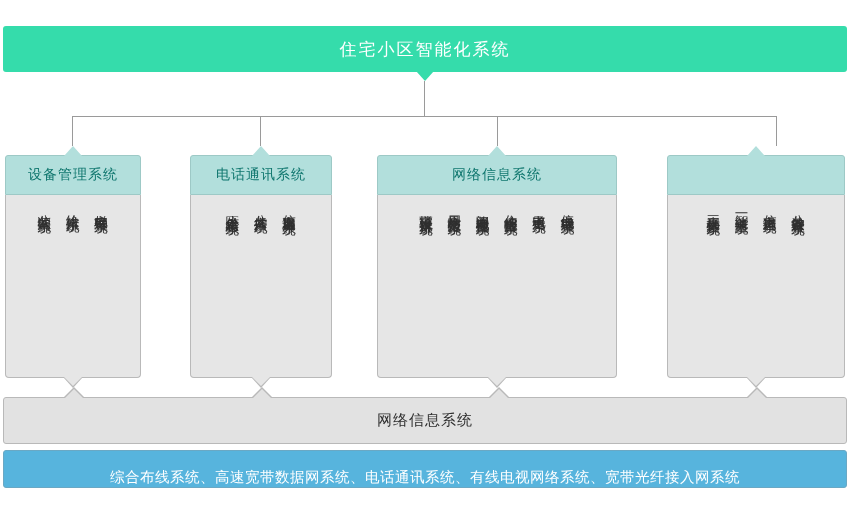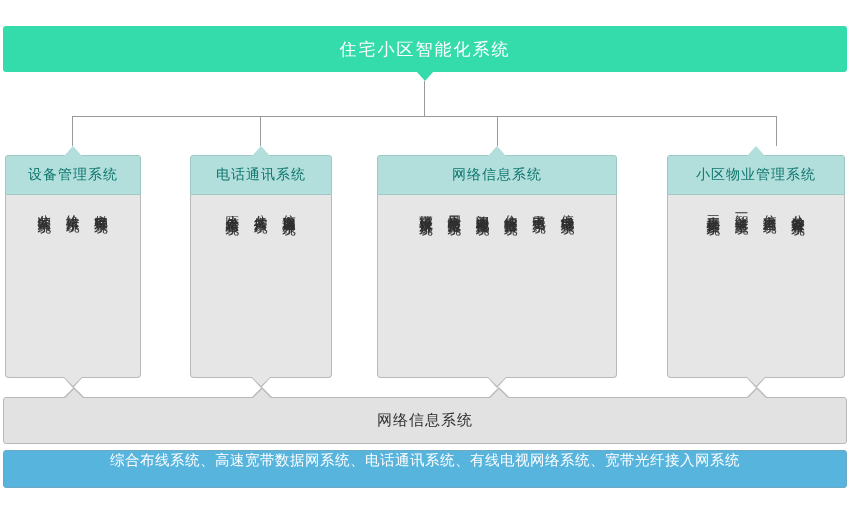--- a/index.html
+++ b/index.html
@@ -198,21 +198,21 @@
     position: absolute;
     left: 3px;
     top: 431px;
     width: 844px;
     height: 38px;
     background: #57b4dd;
     border: 1px solid #6aa8c4;
     border-radius: 3px;
     box-sizing: border-box;
     display: flex;
-    align-items: flex-start;
+    align-items: flex-end;
     justify-content: center;
     color: #ffffff;
     font-size: 14.5px;
     letter-spacing: 0.5px;
   }
 </style>
 </head>
 <body>
 
 <div id="canvas">
@@ -274,21 +274,20 @@
       <div class="vitem">楼宇可视对讲系统</div>
       <span class="notch-down-line"></span>
       <span class="notch-down"></span>
     </div>
   </div>
 
   <div class="panel" style="left:667px; width:178px;">
     <div class="panel-header">
       <span class="notch-up-line"></span>
       <span class="notch-up"></span>
-      <span>小区物业管理系统</span>
     </div>
     <div class="panel-body">
       <div class="vitem">公共设备管理系统</div>
       <div class="vitem">信息查询系统</div>
       <div class="vitem">智能一卡通系统</div>
       <div class="vitem">三表远程抄送系统</div>
       <span class="notch-down-line"></span>
       <span class="notch-down"></span>
     </div>
   </div>

